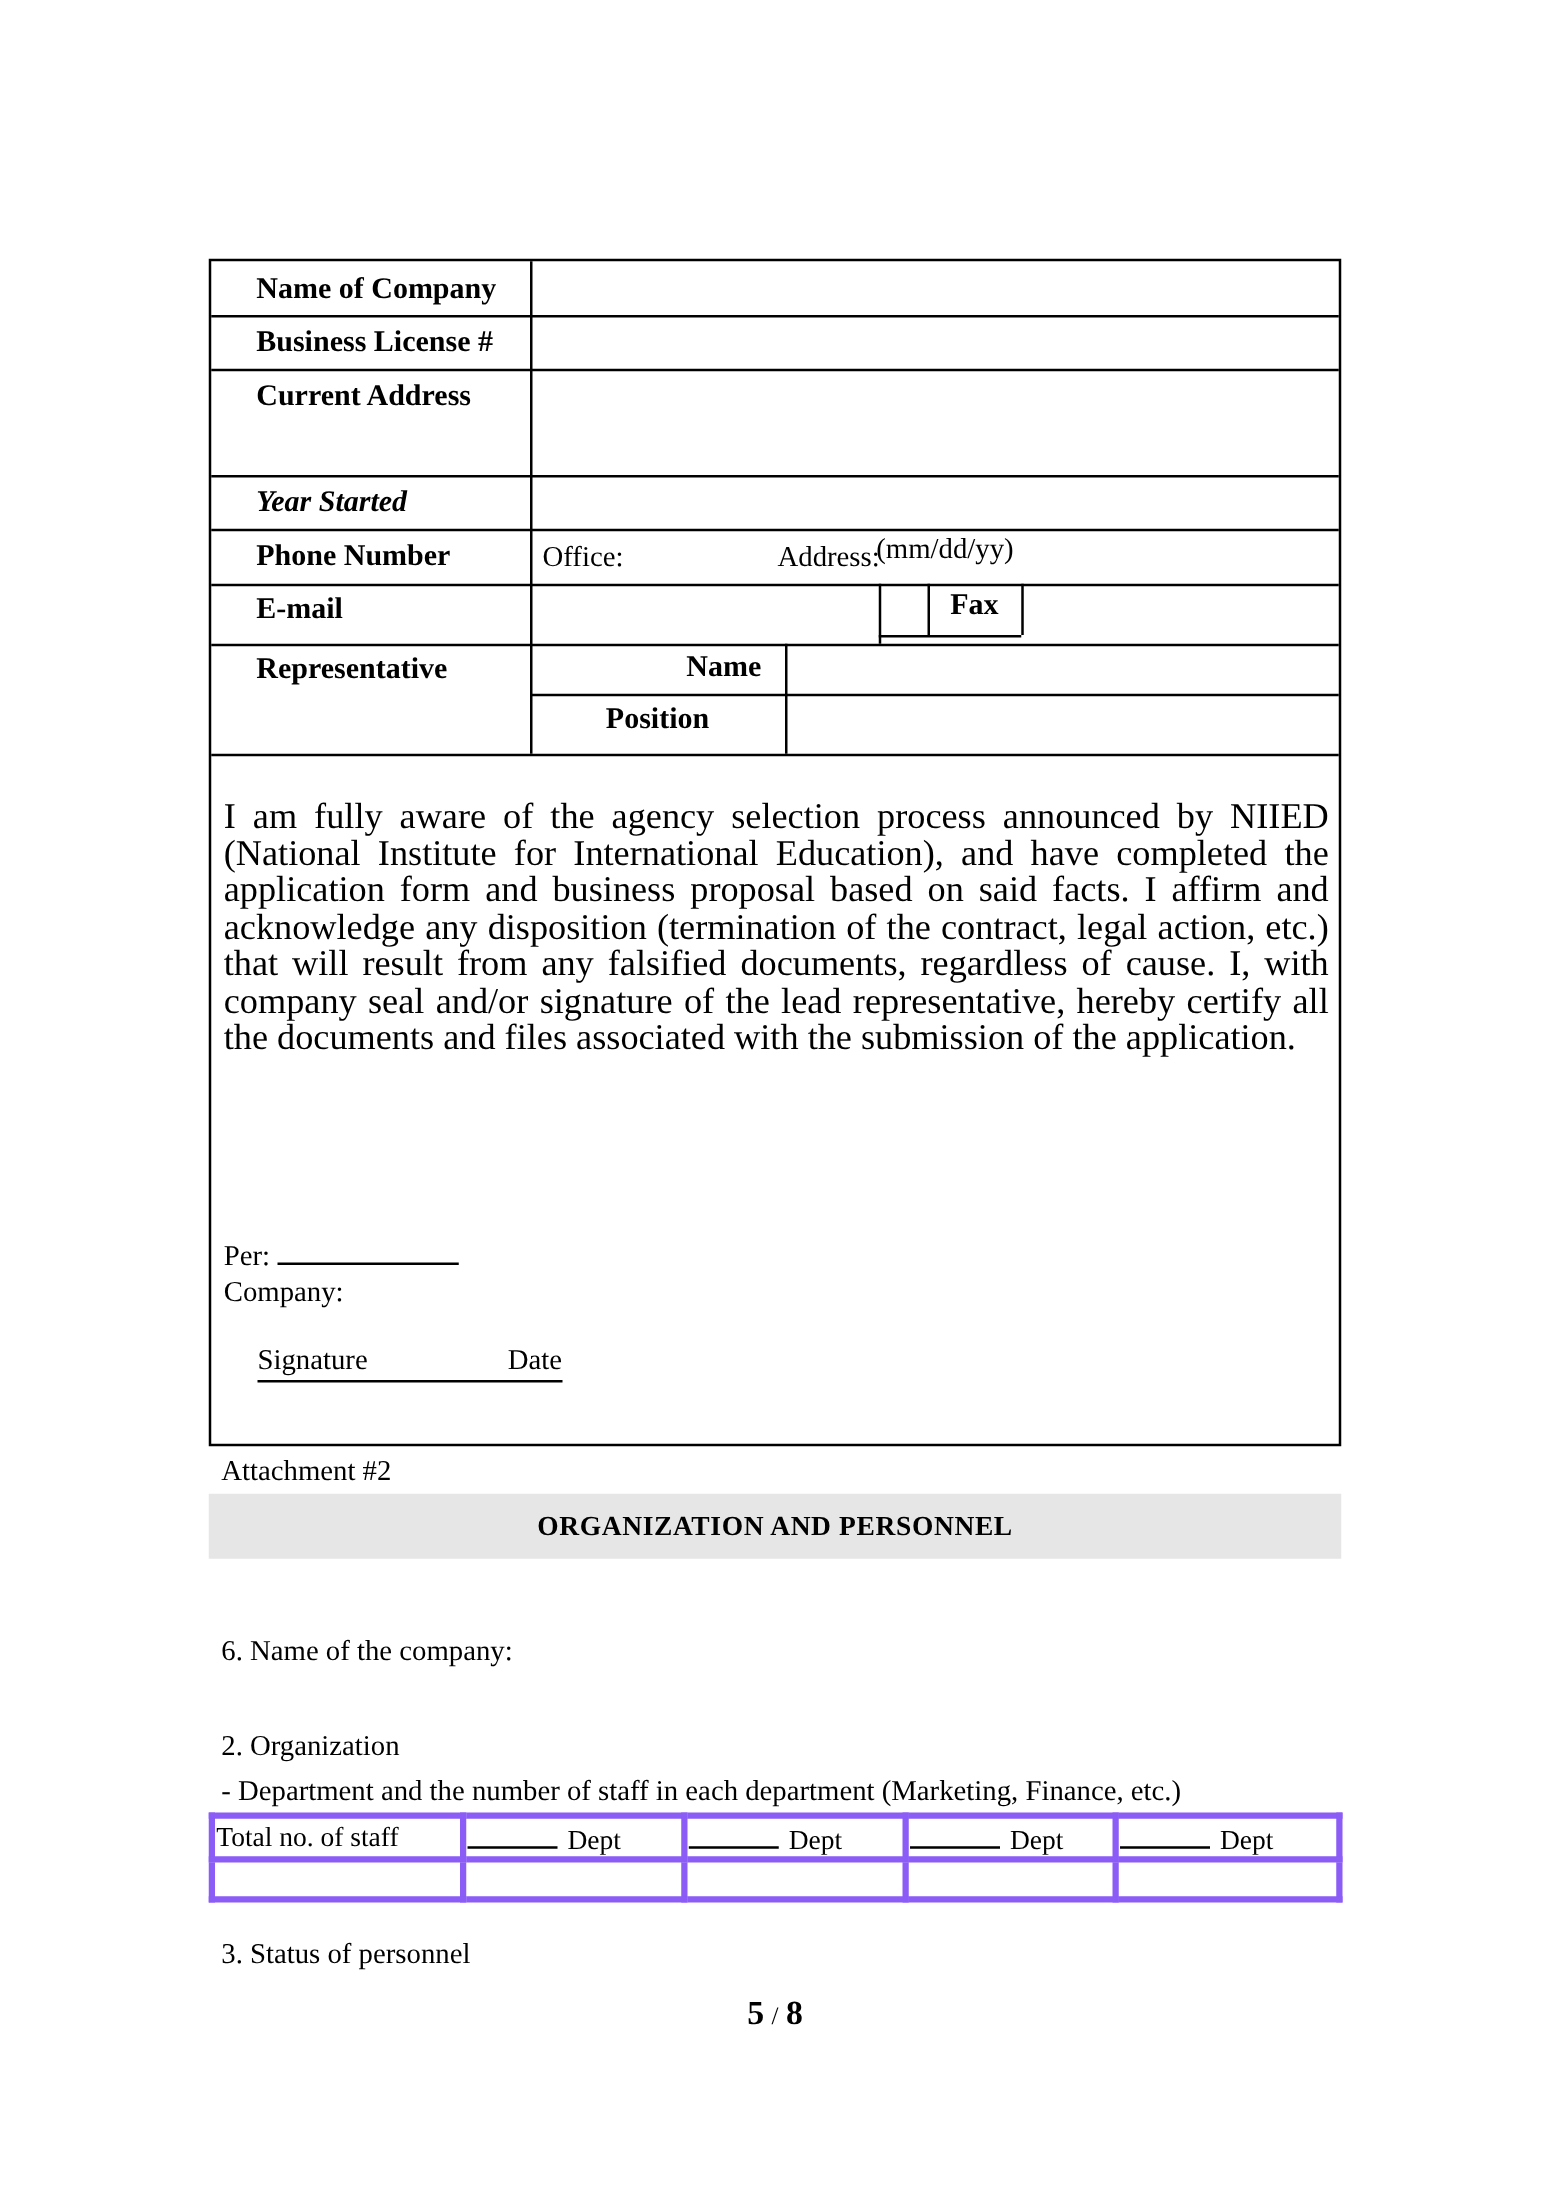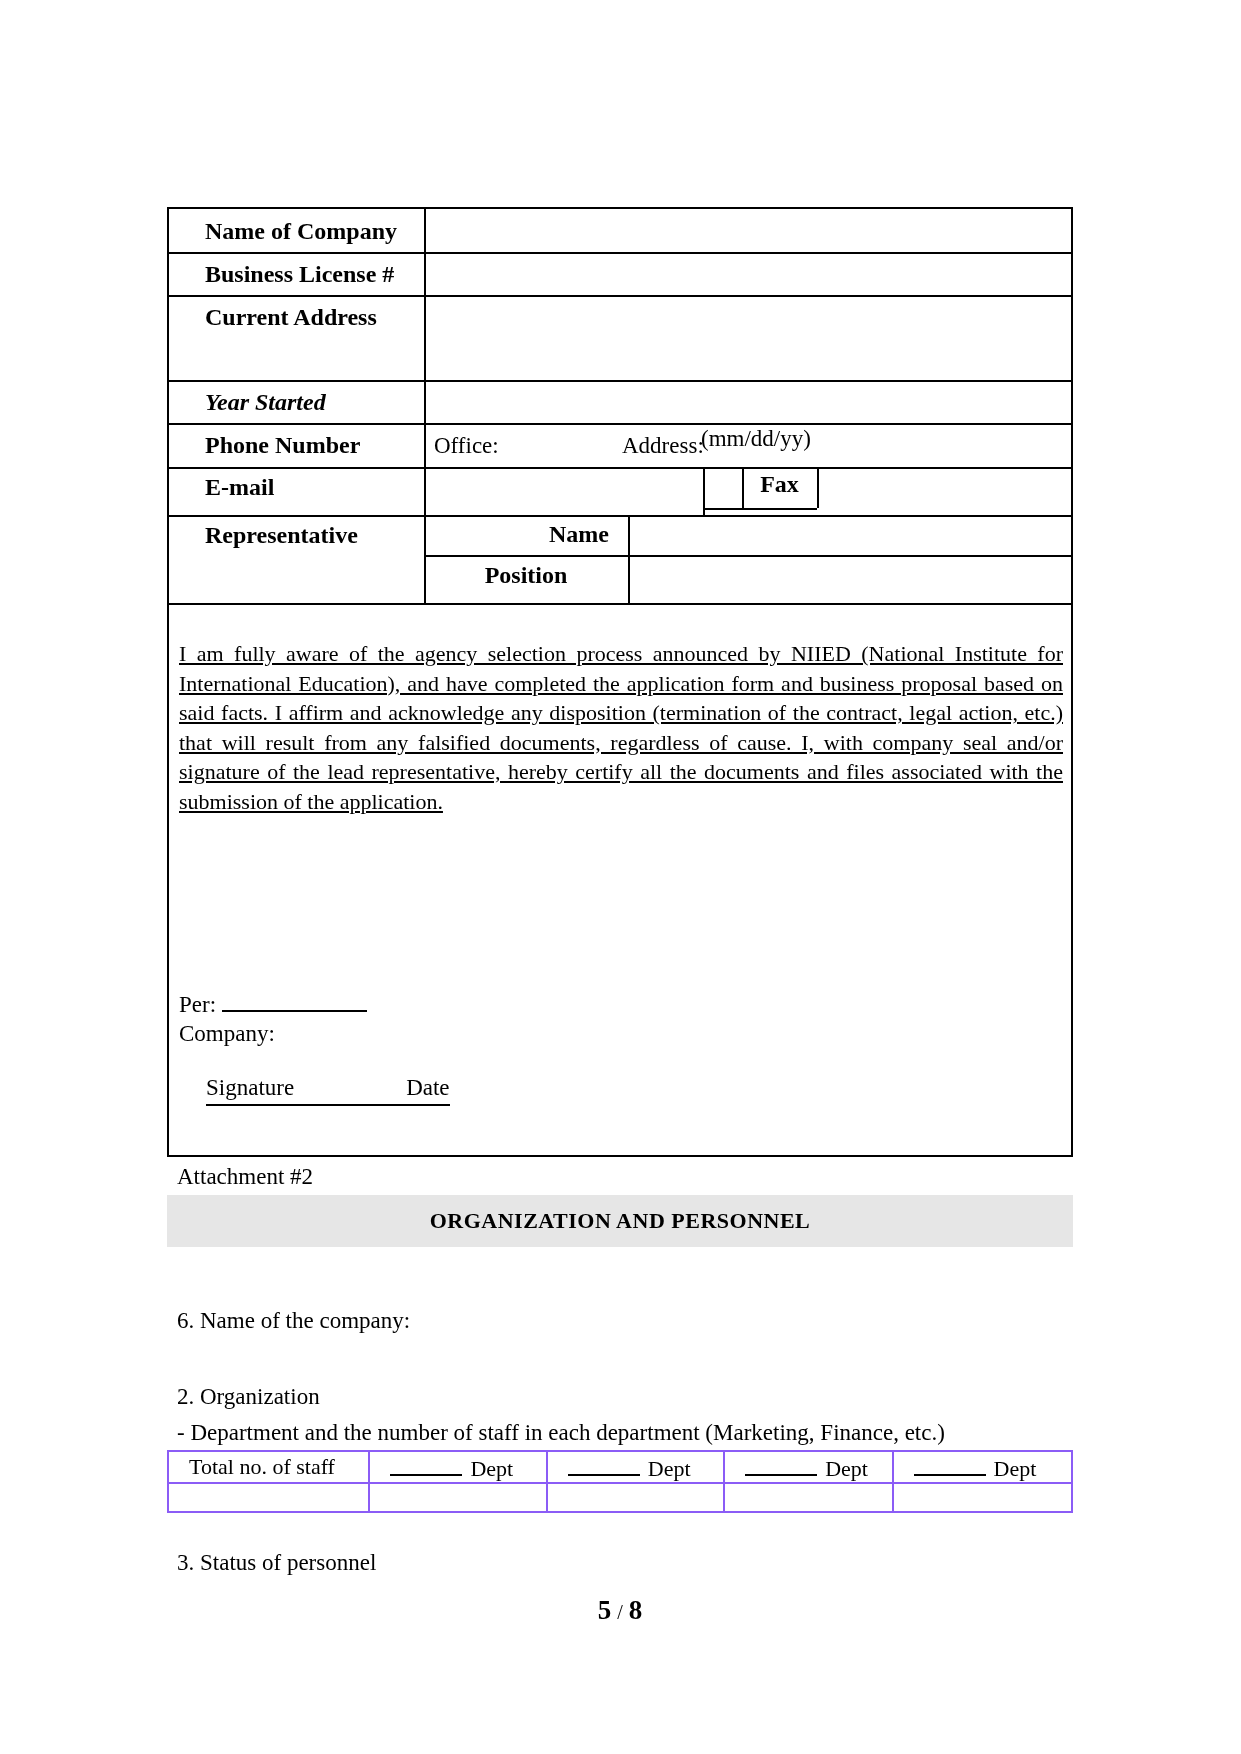--- a/index.html
+++ b/index.html
@@ -20,42 +20,42 @@
   .hline{position:absolute;height:2px;background:#000;}
   .vline{position:absolute;width:2px;background:#000;}
   .cell-label{
     position:absolute;left:36px;
     font-weight:bold;font-size:24px;line-height:28px;white-space:nowrap;
   }
   .cell-text{position:absolute;font-size:23px;line-height:28px;white-space:nowrap;}
   .cell-text.bold{font-weight:bold;font-size:24px;}
   .declaration{
     position:absolute;left:10px;top:430px;width:884px;
-    font-size:22px;line-height:29.5px;text-align:justify;text-decoration:underline;
+    font-size:29px;line-height:29.5px;text-align:justify;
   }
   .sig-area{position:absolute;left:10px;font-size:23px;line-height:29px;}
   .blank-inline{display:inline-block;border-bottom:2px solid #000;height:1em;vertical-align:baseline;}
   .sig-underline{display:inline-block;border-bottom:2px solid #000;padding-bottom:2px;}
   .sig-gap{display:inline-block;width:112px;}
   .attachment-label{position:absolute;left:177px;top:1163px;font-size:23px;line-height:28px;}
   .section-title-bar{
     position:absolute;left:167px;top:1195px;width:906px;height:52px;
     background:#e6e6e6;text-align:center;
   }
   .section-title-bar .title-text{
     font-weight:bold;font-size:22px;line-height:52px;letter-spacing:0.5px;
   }
   .body-line{position:absolute;left:177px;font-size:23px;line-height:28px;white-space:nowrap;}
   table.staff-table{
     position:absolute;left:167px;top:1450px;
     width:906px;border-collapse:collapse;table-layout:fixed;
     font-size:22px;
   }
   table.staff-table td{
-    border:2px solid #8b5cf6;height:27px;padding:0 20px;overflow:hidden;white-space:nowrap;
+    border:5px solid #8b5cf6;height:27px;padding:0 1px;overflow:hidden;white-space:nowrap;
   }
   td.dept-cell{text-align:left;}
   .dept-blank{width:72px;margin-right:8px;}
   .footer-page{
     position:absolute;left:167px;top:1595px;width:906px;
     text-align:center;font-size:27px;font-weight:bold;
   }
   .footer-sep{font-weight:normal;font-size:20px;padding:0 6px;}
 </style>
 </head>

